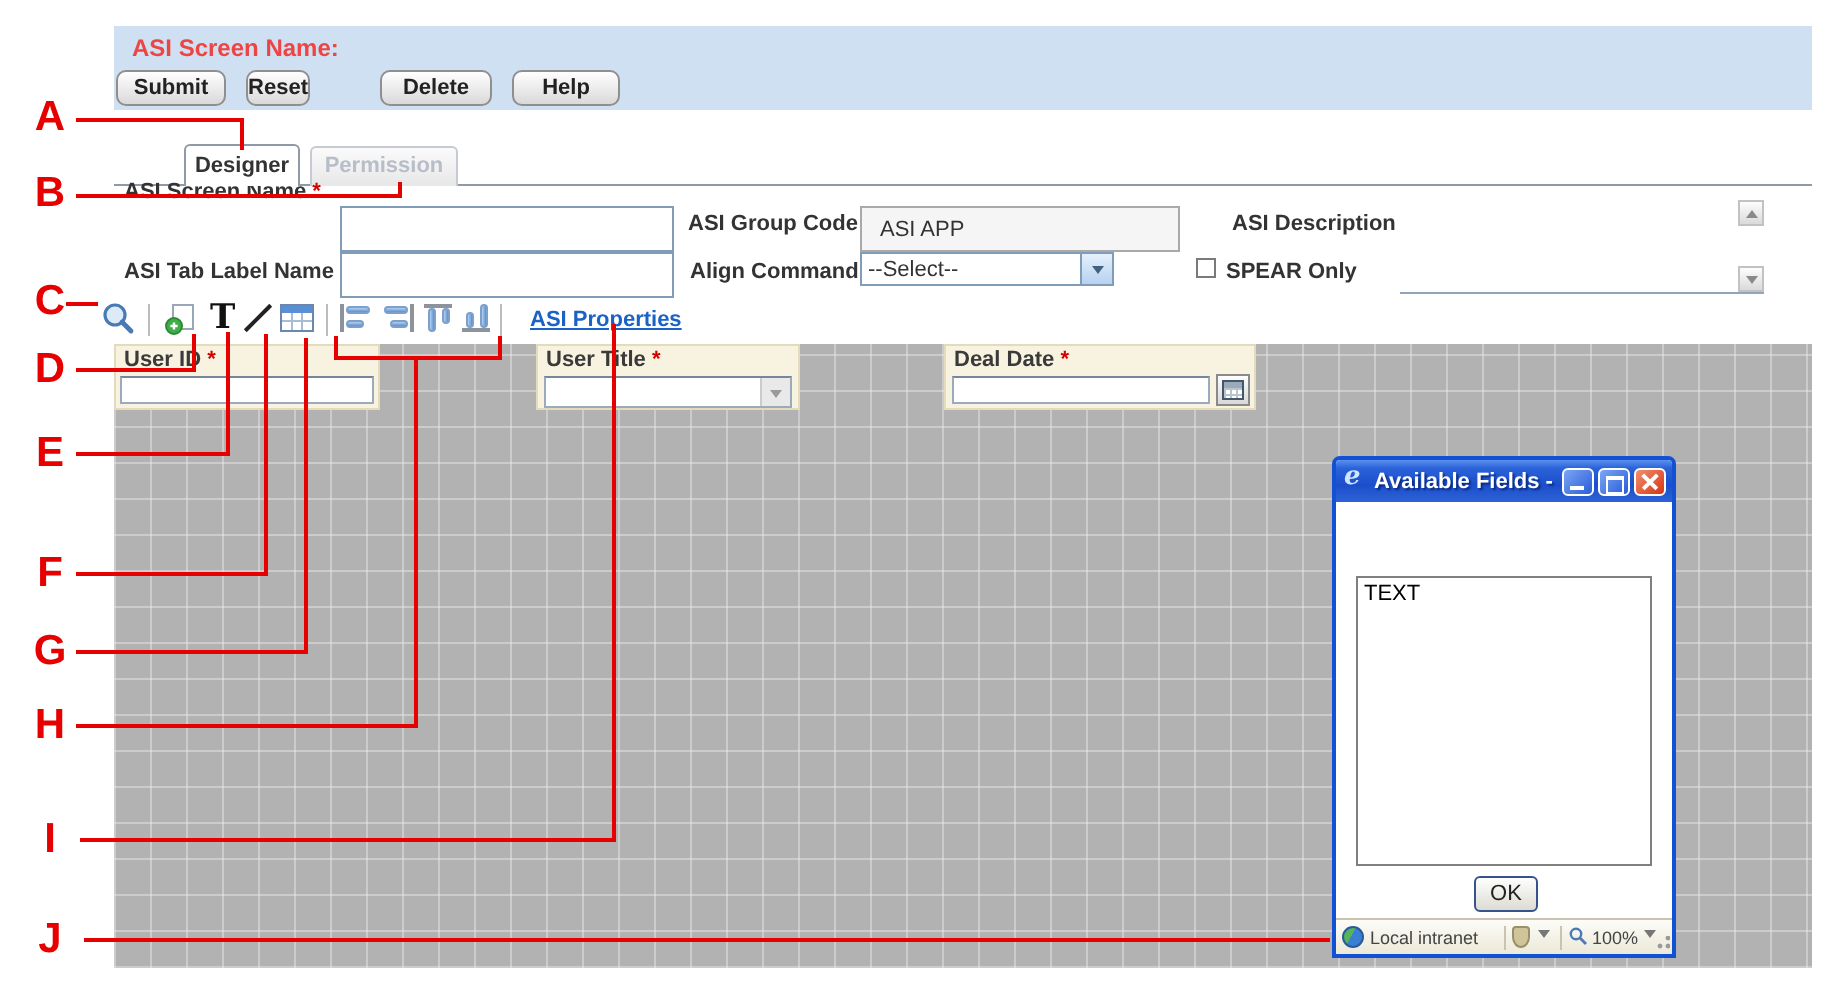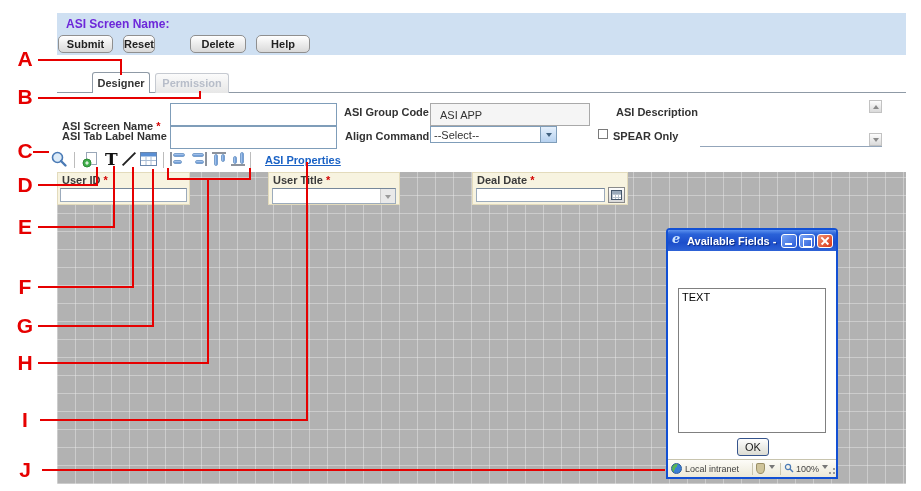--- a/index.html
+++ b/index.html
@@ -8,21 +8,21 @@
            font-family:"Liberation Sans",sans-serif; overflow:hidden; }
 
   
   .ann { position:absolute; left:12px; width:26px; text-align:center; z-index:40;
          font:bold 21px "Liberation Sans",sans-serif; color:#e60000; }
   .rl  { position:absolute; background:#e60000; z-index:40; }
 
   
   .hdr-bar { position:absolute; left:57px; top:13px; width:849px; height:42px;
              background:#cfe0f2; }
-  .hdr-title { position:absolute; left:66px; top:17px; font:bold 12px "Liberation Sans",sans-serif; color:#6d28d9; }
+  .hdr-title { position:absolute; left:66px; top:17px; font:bold 12px "Liberation Sans",sans-serif; color:#ef4444; }
   .btn { position:absolute; top:35px; height:18px; background:linear-gradient(#ffffff,#d9d9d9);
          border:1px solid #8f8f8f; border-radius:5px; font:bold 11px "Liberation Sans",sans-serif;
          color:#222; text-align:center; line-height:16px; }
 
   
   .tab { position:absolute; font:bold 11px "Liberation Sans",sans-serif; text-align:center; }
   .tab-active { left:92px; top:72px; width:58px; height:21px; background:#fff;
                 border:1px solid #8f9aa6; border-bottom:none; border-radius:3px 3px 0 0;
                 color:#333; line-height:20px; z-index:3; }
   .tab-inactive { left:155px; top:73px; width:74px; height:20px;
@@ -148,21 +148,21 @@
   <div class="btn" style="left:58px;width:55px">Submit</div>
   <div class="btn" style="left:123px;width:32px">Reset</div>
   <div class="btn" style="left:190px;width:56px">Delete</div>
   <div class="btn" style="left:256px;width:54px">Help</div>
 
   <div class="tab-baseline"></div>
   <div class="tab tab-active">Designer</div>
   <div class="tab tab-inactive">Permission</div>
   <div class="tab-cover"></div>
 
-  <div class="lbl" style="left:62px;top:120px"><span>ASI Screen Name</span> <span class="req">*</span></div>
+  <div class="lbl" style="left:62px;top:90px"><span>ASI Screen Name</span> <span class="req">*</span></div>
   <input class="inp" style="left: 170px; top: 103px; width: 167px;" value="">
   <div class="lbl" style="left:344px;top:106px">ASI Group Code</div>
   <input class="inp ro" style="left: 430px; top: 103px; width: 160px;" readonly="" value="ASI APP">
   <div class="lbl" style="left:616px;top:106px">ASI Description</div>
   <div class="desc-area">
     <div class="sb-btn sb-up">
         <span class="tri-up-s"></span>
       </div>
     <div class="sb-btn sb-dn">
         <span class="tri-dn-s"></span>

